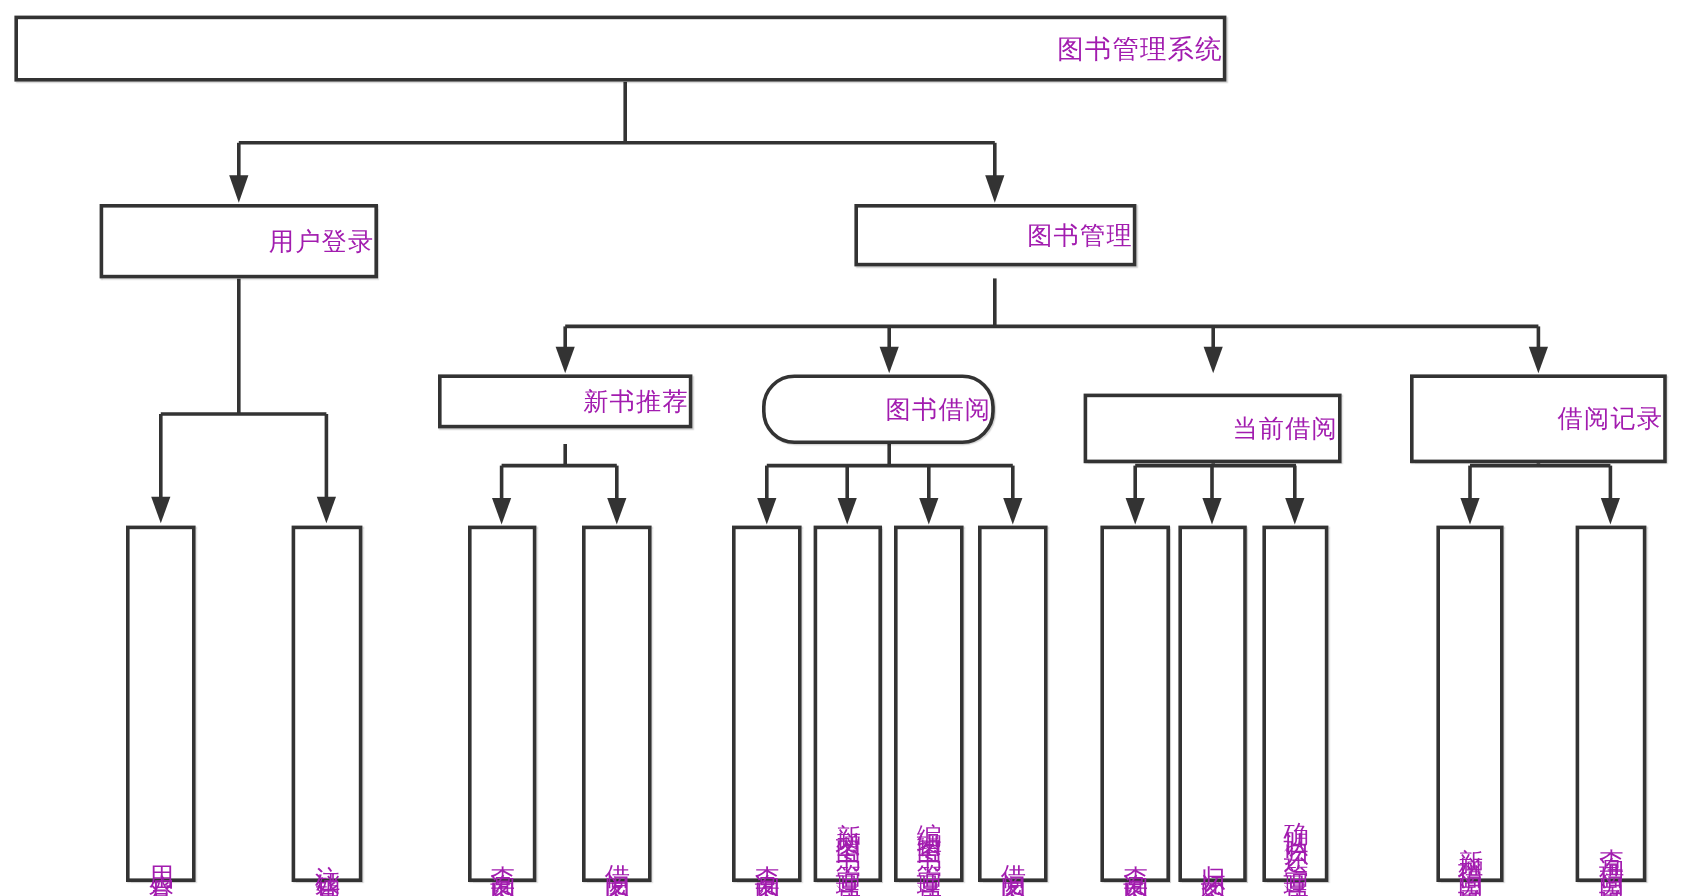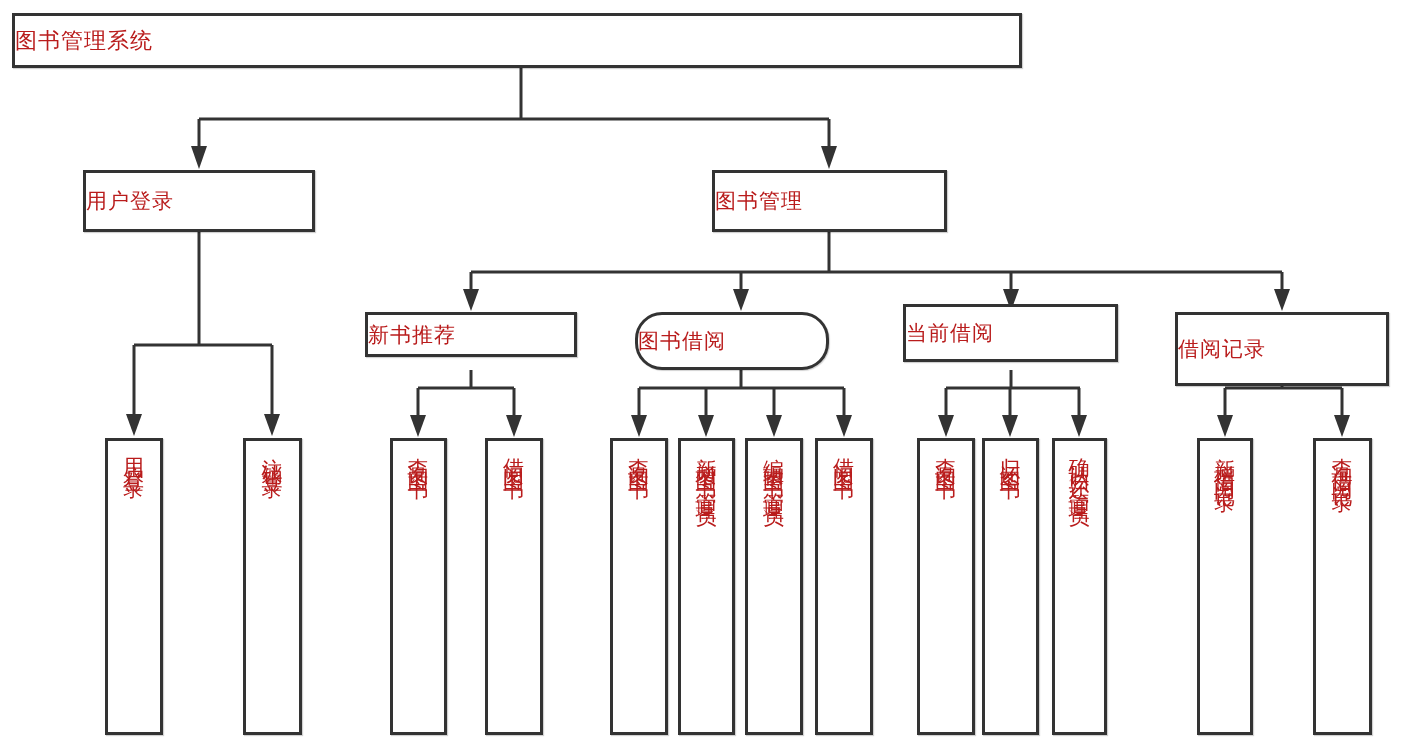--- a/index.html
+++ b/index.html
@@ -11,40 +11,40 @@
     overflow:hidden;
   }
   #connectors{position:absolute;left:0;top:0;width:1405px;height:747px;}
   .box{
     position:absolute;
     box-sizing:border-box;
     background:#ffffff;
     border:3px solid #333333;
     display:flex;
     align-items:center;
-    justify-content:flex-start;
-    color:#b91c1c;
+    justify-content:flex-end;
+    color:#a21caf;
     box-shadow:1px 1px 1px rgba(0,0,0,0.18);
   }
   .h-box{font-size:21px;letter-spacing:1px;}
   .root-box{font-size:22px;}
   .v-box{
     writing-mode:vertical-rl;
     text-orientation:mixed;
     font-size:21px;
     letter-spacing:7px;
     line-height:1;
   }
   
   .n-root {left:12px;  top:13px;  width:1010px;height:55px;}
   .n-l2-0 {left:83px;  top:170px; width:232px; height:62px;}
-  .n-l2-1 {left:712px; top:170px; width:235px; height:62px;}
+  .n-l2-1 {left:712px; top:170px; width:235px; height:52px;}
   .n-l3-0 {left:365px; top:312px; width:212px; height:45px;}
   .n-l3-1 {left:635px; top:312px; width:194px; height:58px;border-radius:27px;}
-  .n-l3-2 {left:903px; top:304px; width:215px; height:58px;}
+  .n-l3-2 {left:903px; top:328px; width:215px; height:58px;}
   .n-l3-3 {left:1175px;top:312px; width:214px; height:74px;}
   .n-l4-0 {left:105px; top:438px; width:58px;  height:297px;}
   .n-l4-1 {left:243px; top:438px; width:59px;  height:297px;}
   .n-l4-2 {left:390px; top:438px; width:57px;  height:297px;}
   .n-l4-3 {left:485px; top:438px; width:58px;  height:297px;}
   .n-l4-4 {left:610px; top:438px; width:58px;  height:297px;}
   .n-l4-5 {left:678px; top:438px; width:57px;  height:297px;}
   .n-l4-6 {left:745px; top:438px; width:58px;  height:297px;}
   .n-l4-7 {left:815px; top:438px; width:58px;  height:297px;}
   .n-l4-8 {left:917px; top:438px; width:58px;  height:297px;}

